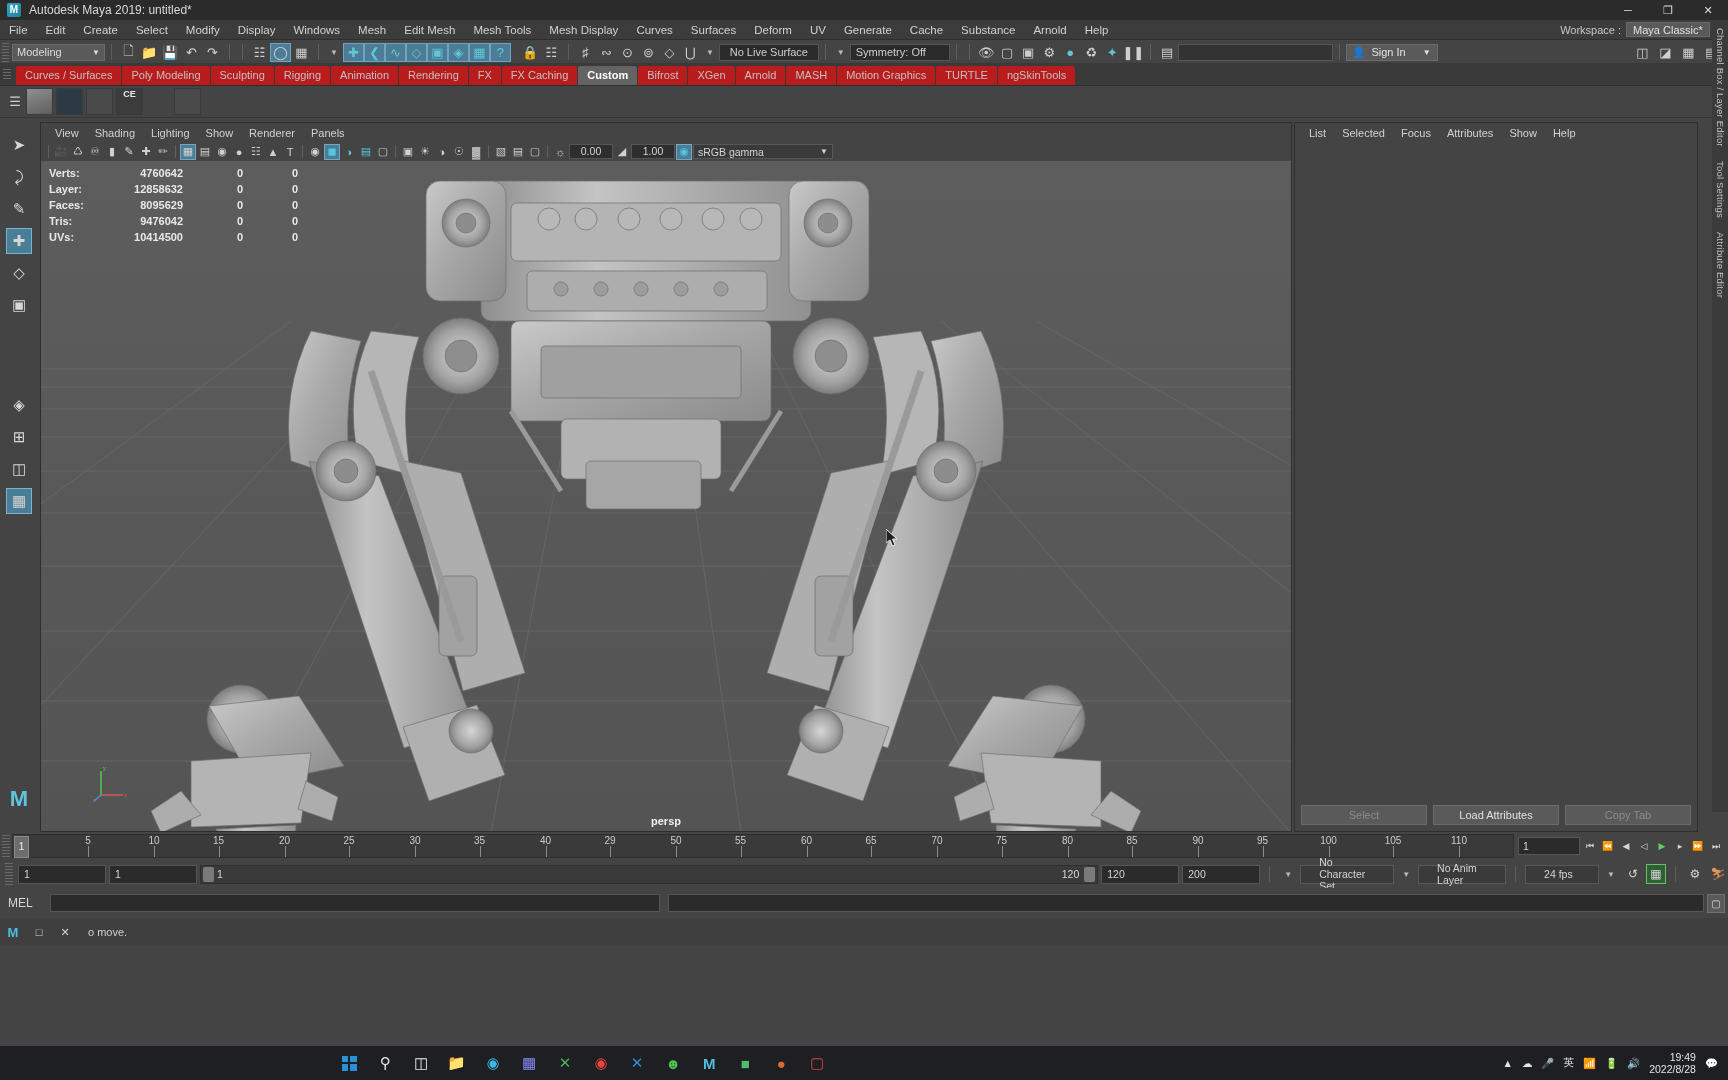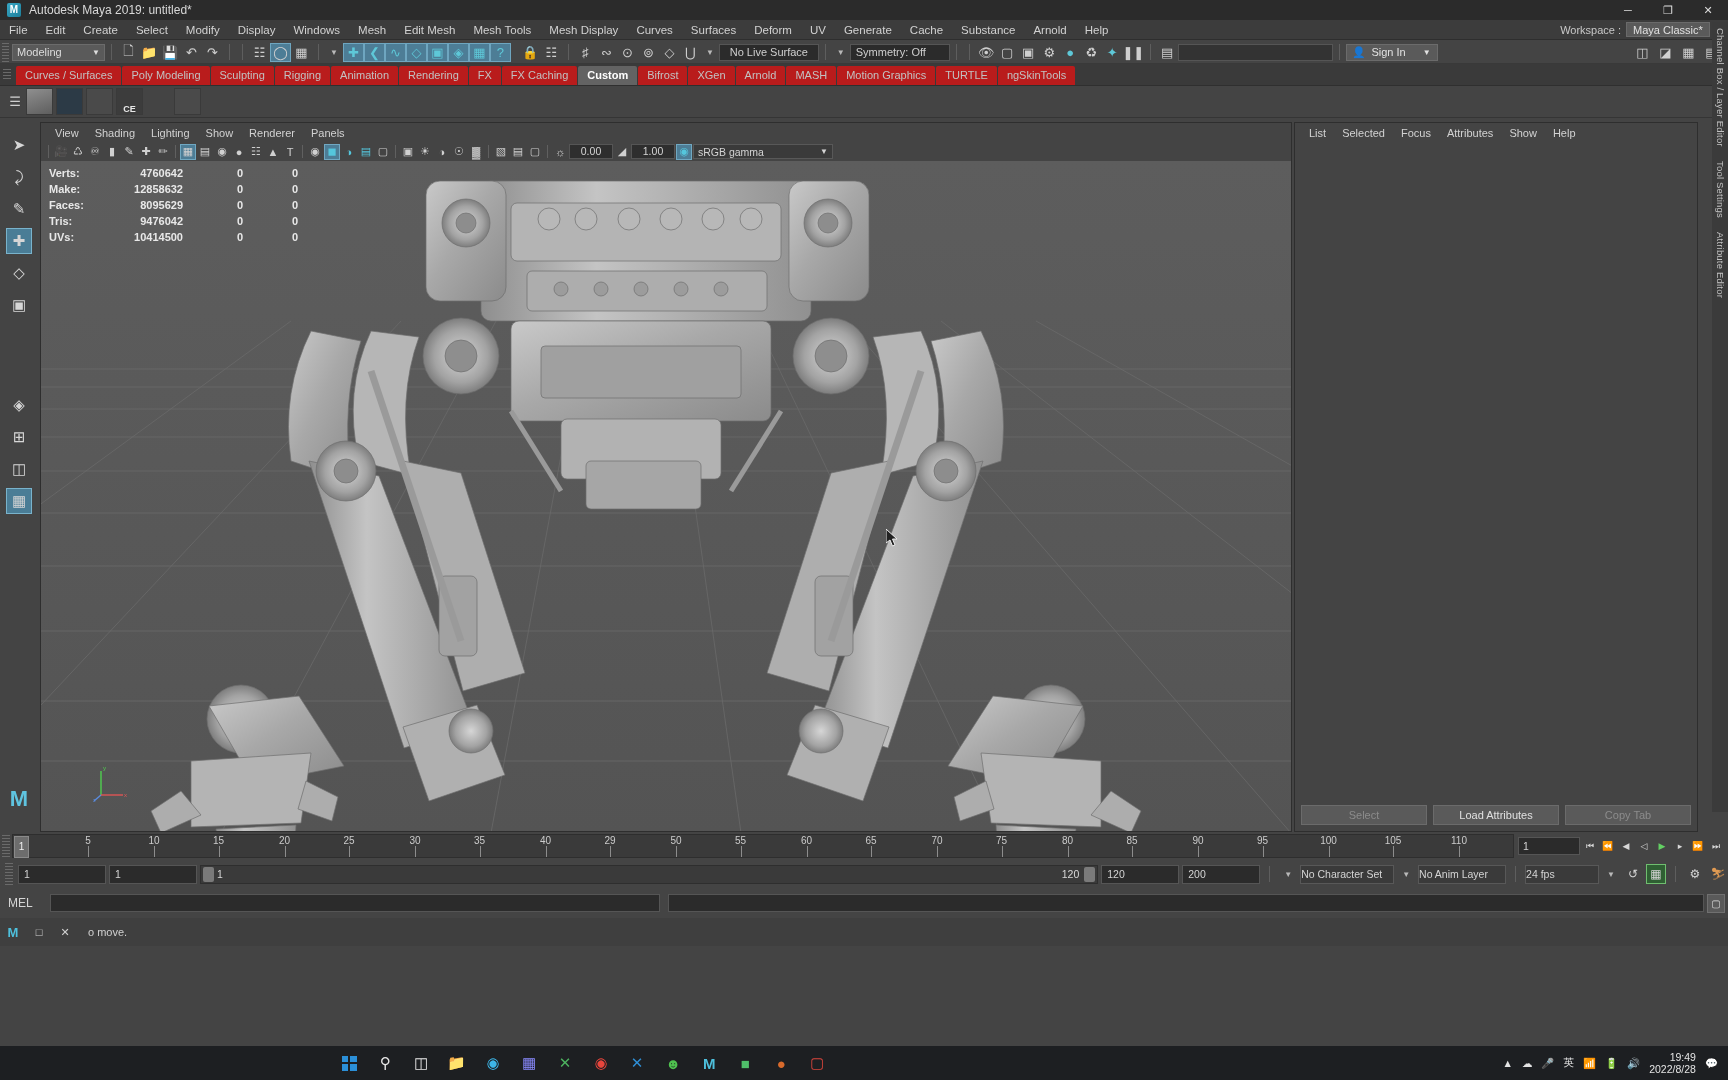--- a/index.html
+++ b/index.html
@@ -82,21 +82,21 @@
     position:absolute; left:0; top:86px; width:1728px; height:32px;
     background:#444444; display:flex; align-items:center; padding-left:4px;
     border-bottom:1px solid #353535;
   }
   .shelf-left-ico { width:22px; height:26px; display:flex; align-items:center; justify-content:center;
                     color:#cfcfcf; font-size:13px; }
   .shelf-icon { width:27px; height:27px; margin-right:3px; border:1px solid #3a3a3a; }
   .si-thumb { background:linear-gradient(160deg,#8f8f8f,#5e5e5e); }
   .si-blue  { background:#2c3a46; }
   .si-ce    { background:#3c3c3c; color:#e8e8e8; font-size:9px; font-weight:bold;
-              display:flex; align-items:flex-end; justify-content:center; }
+              display:flex; align-items:flex-start; justify-content:center; }
   .si-plain { background:#4a4a4a; }
   .scroll-right { position:absolute; right:2px; top:2px; width:10px; height:28px;
                   display:flex; flex-direction:column; align-items:center; justify-content:space-between;
                   color:#b0b0b0; font-size:7px; }
 
   
   .toolbox {
     position:absolute; left:0; top:118px; width:38px; height:712px;
     background:#444444; display:flex; flex-direction:column; align-items:center; padding-top:14px;
   }
@@ -186,21 +186,21 @@
   }
   .rng-field { background:#2b2b2b; border:1px solid #555; height:19px; line-height:17px;
                padding:0 5px; font-size:10.5px; color:#d4d4d4; }
   .rng-track { position:relative; flex:1; height:19px; background:#3a3a3a; border:1px solid #2e2e2e;
                display:flex; align-items:center; }
   .rng-handleL { position:absolute; left:2px; width:11px; height:15px; background:#7a7a7a; border-radius:2px; }
   .rng-handleR { position:absolute; right:2px; width:11px; height:15px; background:#7a7a7a; border-radius:2px; }
   .rng-start { position:absolute; left:16px; font-size:10.5px; color:#d8d8d8; }
   .rng-end { position:absolute; right:18px; font-size:10.5px; color:#d8d8d8; }
   .rng-combo { background:#3a3a3a; border:1px solid #585858; height:19px; display:flex; align-items:center;
-               padding:0 0; font-size:10.5px; color:#d4d4d4; }
+               padding:0 18px; font-size:10.5px; color:#d4d4d4; }
   .rb-ico { width:20px; height:20px; display:flex; align-items:center; justify-content:center;
             font-size:12px; color:#d5d5d5; }
   .rb-ico.hl { background:#2f5f33; border:1px solid #6fbe6f; }
 
   
   .melbar { position:absolute; left:0; top:888px; width:1728px; height:30px; background:#444444;
             display:flex; align-items:center; padding-left:8px; gap:8px; }
   .mel-label { font-size:12px; color:#d5d5d5; width:34px; }
   .mel-input { background:#2b2b2b; border:1px solid #555; height:18px; flex:0 0 610px; }
   .mel-out { background:#2b2b2b; border:1px solid #555; height:18px; flex:1; margin-right:24px; }
@@ -595,21 +595,21 @@
       </svg>
 
       <div class="vp-hud">
         <div class="hud-row">
           <span class="hud-lbl">Verts:</span>
           <span class="hud-v1">4760642</span>
           <span class="hud-v2">0</span>
           <span class="hud-v3">0</span>
         </div>
         <div class="hud-row">
-          <span class="hud-lbl">Make:</span>
+          <span class="hud-lbl">Layer:</span>
           <span class="hud-v1">12858632</span>
           <span class="hud-v2">0</span>
           <span class="hud-v3">0</span>
         </div>
         <div class="hud-row">
           <span class="hud-lbl">Faces:</span>
           <span class="hud-v1">8095629</span>
           <span class="hud-v2">0</span>
           <span class="hud-v3">0</span>
         </div>
@@ -629,20 +629,21 @@
 
       <svg class="axis" viewBox="0 0 40 40">
         <line x1="8" y1="32" x2="8" y2="8" stroke="#4fd04f" stroke-width="1.4"></line>
         <line x1="8" y1="32" x2="30" y2="32" stroke="#e05555" stroke-width="1.4"></line>
         <line x1="8" y1="32" x2="1" y2="38" stroke="#5a8ce0" stroke-width="1.4"></line>
         <text x="10" y="7" fill="#4fd04f" font-size="6">y</text>
         <text x="31" y="34" fill="#e05555" font-size="6">x</text>
         <text x="0" y="39" fill="#5a8ce0" font-size="6">z</text>
       </svg>
 
+      <div class="vp-cam">persp</div>
 
       <div style="position:absolute;left:845px;top:368px;width:14px;height:18px;">
         <svg viewBox="0 0 14 18" width="14" height="18">
           <polygon points="0,0 0,14 4,11 6.5,17 9,16 6.5,10 11,10" fill="#222" stroke="#eee" stroke-width="1"></polygon>
         </svg>
       </div>
     </div>
   </div>
 
   <div class="attrpanel">

